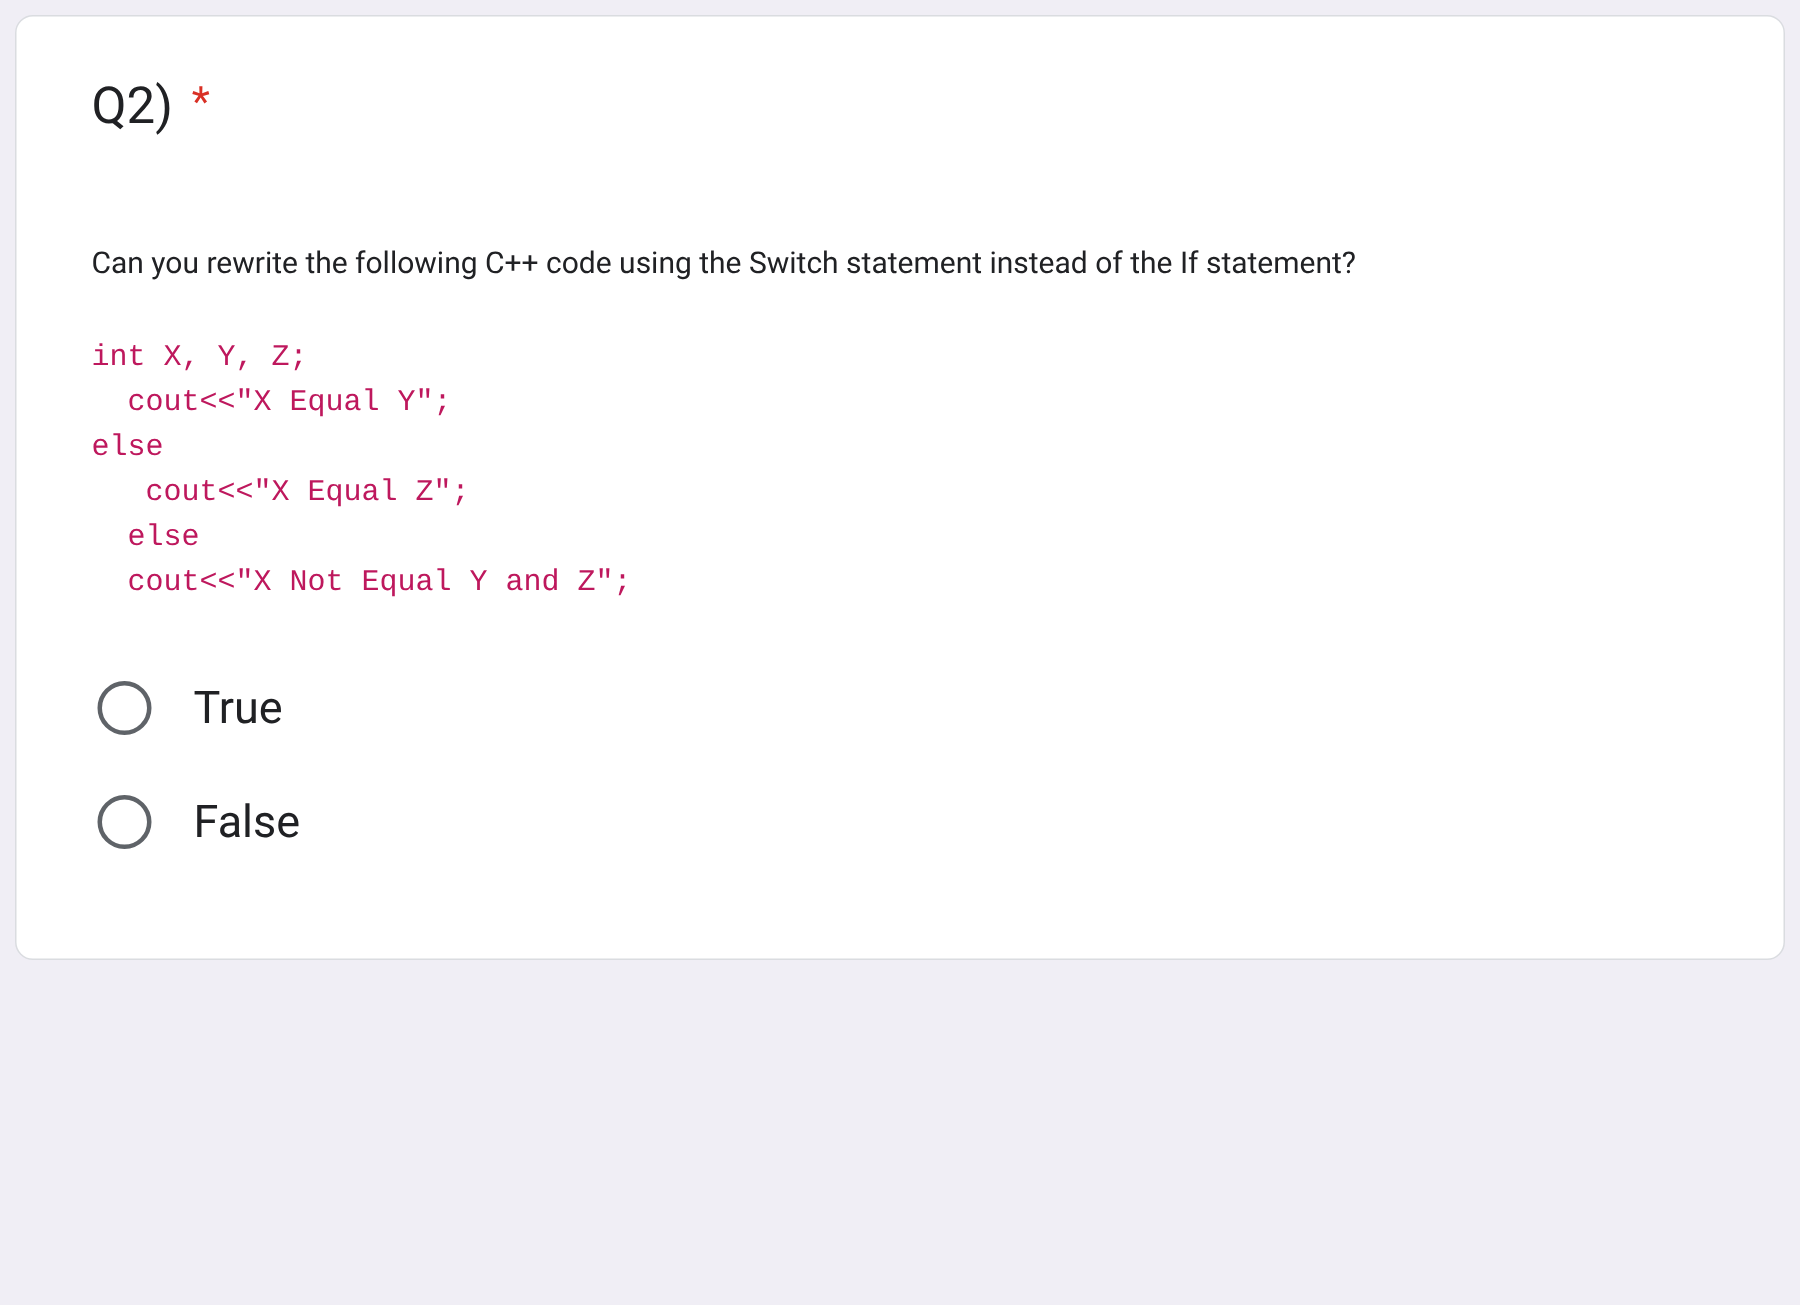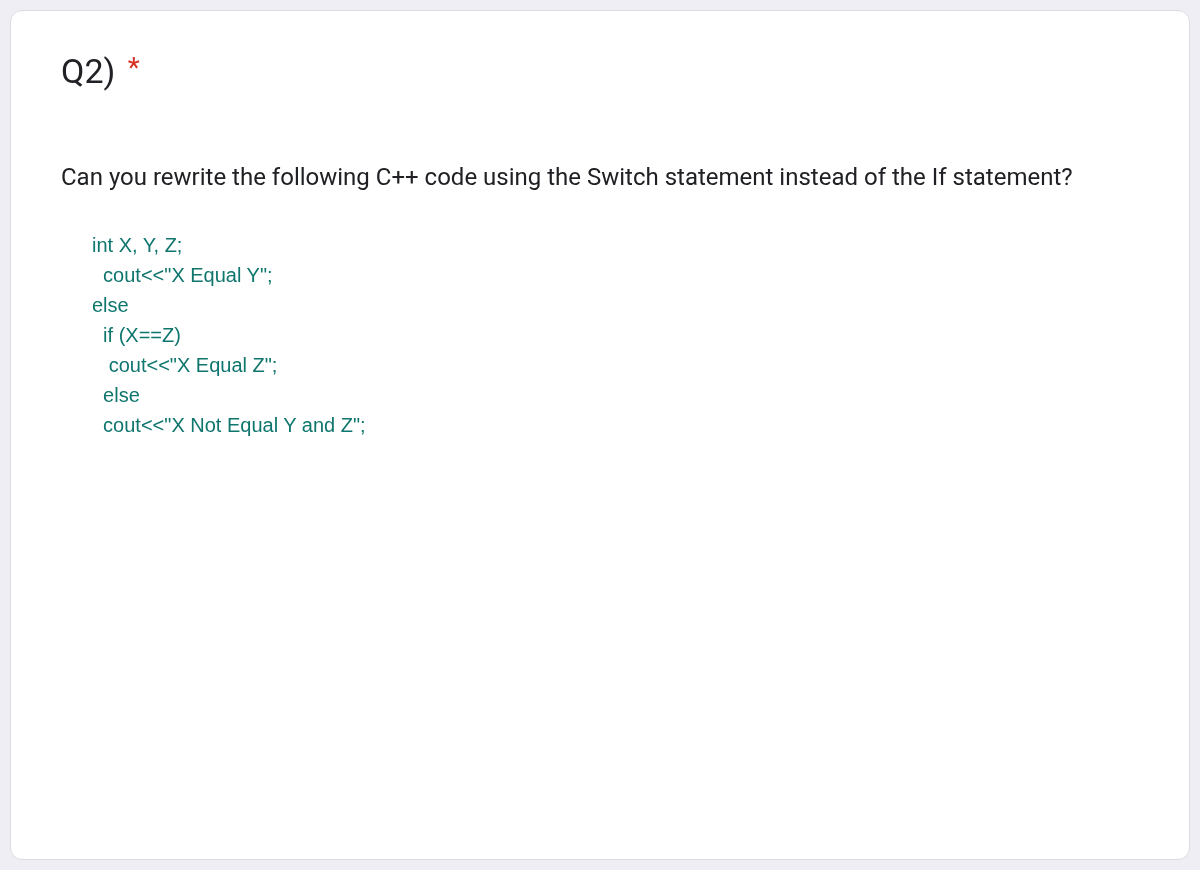--- a/index.html
+++ b/index.html
@@ -12,49 +12,48 @@
       background-color: #f0eef5;
       width: 1200px;
       height: 870px;
       padding: 10px;
     }
     .question-card {
       background-color: #ffffff;
       border: 1px solid #dadce0;
       border-radius: 12px;
       padding: 40px 22px 50px 50px;
-      height: 850px;
+      height: 630px;
     }
     .question-title {
       font-size: 34px;
       color: #202124;
       font-weight: 400;
       margin-bottom: 8px;
     }
     .required-star {
       color: #d93025;
       font-size: 28px;
       margin-left: 4px;
       vertical-align: top;
     }
     .question-body {
       margin-top: 70px;
     }
     .question-prompt {
-      font-size: 24px;
+      font-size: 20px;
       color: #202124;
       margin-bottom: 35px;
       line-height: 1.4;
     }
     .code-block {
       font-size: 20px;
-      color: #0f766e;
+      color: #be185d;
       line-height: 1.5;
-      font-family: Liberation Sans, sans-serif;
-      margin-left: 31px;
+      font-family: Liberation Mono, monospace;
     }
     .code-line {
       display: block;
       white-space: pre;
     }
     .options-container {
       margin-top: 50px;
     }
     .option-row {
       display: flex;
@@ -86,22 +85,29 @@
     <span class="required-star">*</span>
   </div>
 
   <div class="question-body">
     <div class="question-prompt">Can you rewrite the following C++ code using the Switch statement instead of the If statement?</div>
 
     <div class="code-block">
       <span class="code-line">int X, Y, Z;</span>
       <span class="code-line">  cout&lt;&lt;"X Equal Y";</span>
       <span class="code-line">else</span>
-      <span class="code-line">  if (X==Z)</span>
       <span class="code-line">   cout&lt;&lt;"X Equal Z";</span>
       <span class="code-line">  else</span>
       <span class="code-line">  cout&lt;&lt;"X Not Equal Y and Z";</span>
     </div>
 
     <div class="options-container">
+      <div class="option-row">
+        <div class="radio-circle"></div>
+        <div class="option-label">True</div>
+      </div>
+      <div class="option-row">
+        <div class="radio-circle"></div>
+        <div class="option-label">False</div>
+      </div>
     </div>
   </div>
 </div>
 
 </body></html>

